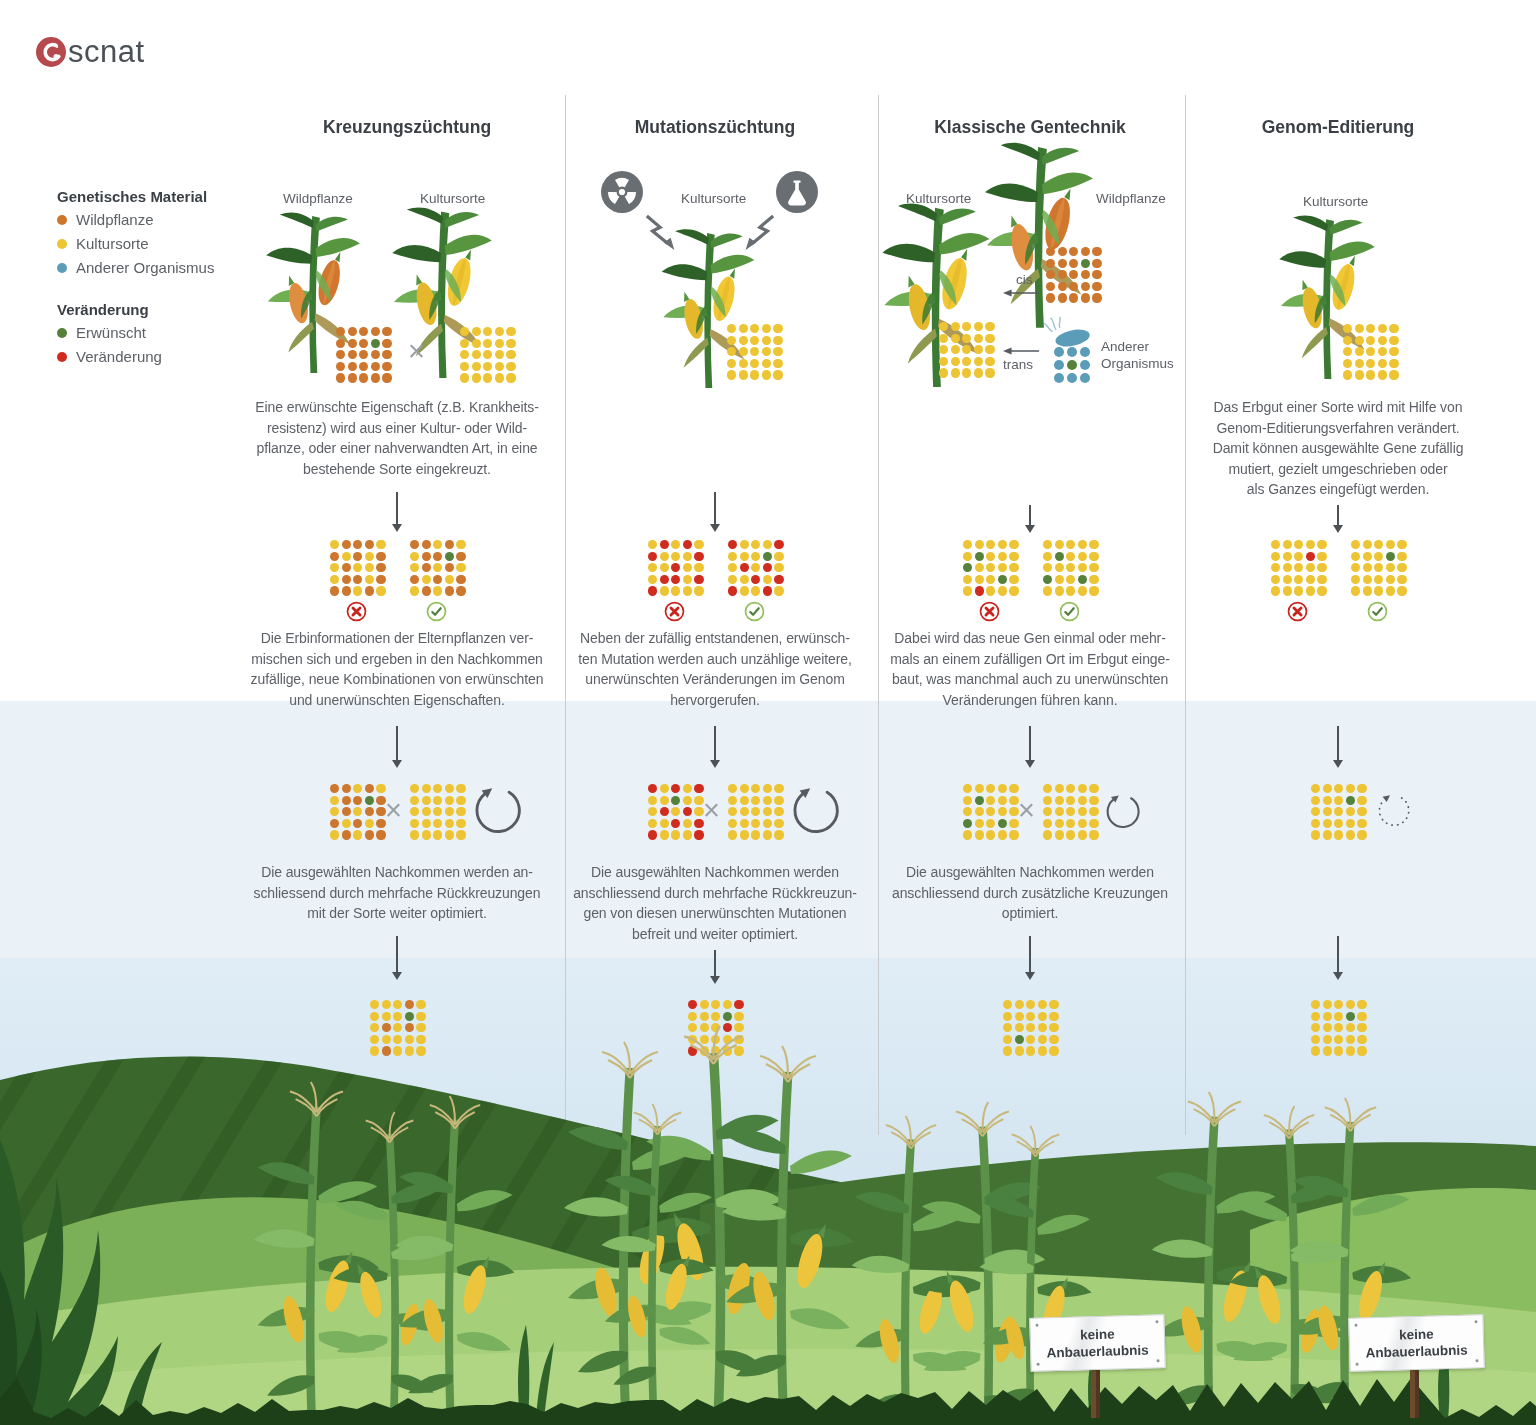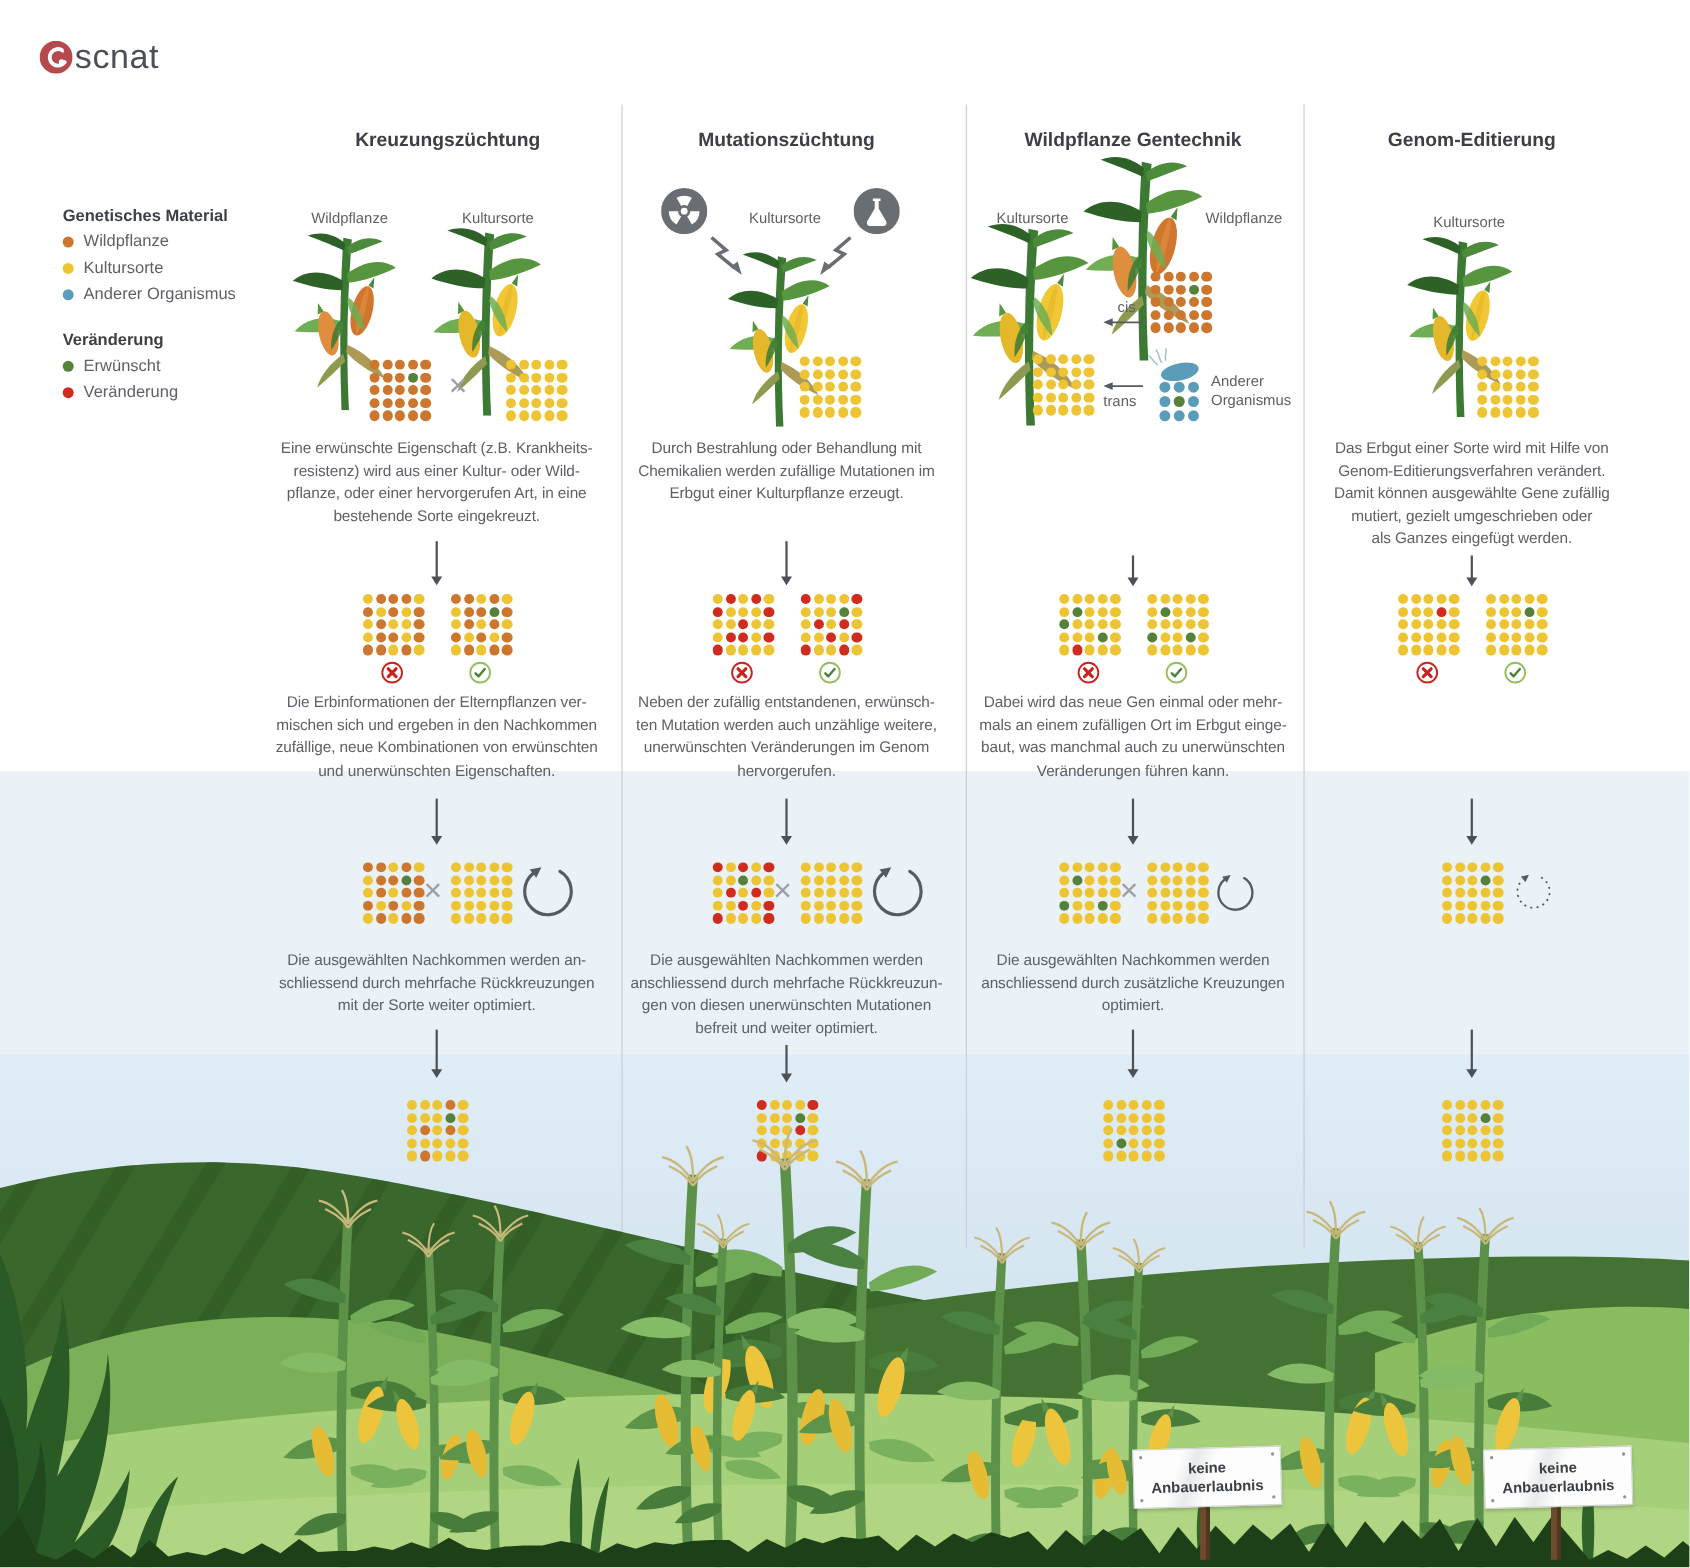--- a/index.html
+++ b/index.html
@@ -83,21 +83,21 @@
       <span>Erwünscht</span>
     </div>
     <div class="legend-item">
       <span class="ldot" style="background: rgb(208, 43, 31);"></span>
       <span>Veränderung</span>
     </div>
   </div>
 
   <h2 class="colhead" style="left:247px">Kreuzungszüchtung</h2>
   <h2 class="colhead" style="left:555px">Mutationszüchtung</h2>
-  <h2 class="colhead" style="left:870px">Wildpflanze Gentechnik</h2>
+  <h2 class="colhead" style="left:870px">Klassische Gentechnik</h2>
   <h2 class="colhead" style="left:1178px">Genom-Editierung</h2>
 
   <span class="plabel" style="left:283px;top:191px">Wildpflanze</span>
   <span class="plabel" style="left:420px;top:191px">Kultursorte</span>
   <div class="plant" style="left:262px;top:211px;width:102px;height:162px">
       <svg viewBox="0 0 110 190" xmlns="http://www.w3.org/2000/svg">
   <path d="M52,190 C50,130 50,70 54,6 L63,8 C58,70 57,130 60,190 Z" fill="#3c7a33"></path>
   <path d="M56,12 C44,2 30,-1 16,4 C32,10 45,15 55,20 Z" fill="#2e6128"></path>
   <path d="M58,16 C70,6 84,4 96,10 C82,15 70,20 59,24 Z" fill="#4c8a3c"></path>
   <path d="M54,52 C34,40 14,40 0,52 C18,58 36,62 53,62 Z" fill="#2e6128"></path>
@@ -191,21 +191,21 @@
       <span class="dot" style="background: rgb(237, 196, 51);"></span>
       <span class="dot" style="background: rgb(237, 196, 51);"></span>
       <span class="dot" style="background: rgb(237, 196, 51);"></span>
       <span class="dot" style="background: rgb(237, 196, 51);"></span>
       <span class="dot" style="background: rgb(237, 196, 51);"></span>
       <span class="dot" style="background: rgb(237, 196, 51);"></span>
       <span class="dot" style="background: rgb(237, 196, 51);"></span>
     </div>
   <p class="desc" style="left:227px;top:397px;width:340px">Eine erwünschte Eigenschaft (z.B. Krankheits-
 resistenz) wird aus einer Kultur- oder Wild-
-pflanze, oder einer hervorgerufen Art, in eine
+pflanze, oder einer nahverwandten Art, in eine
 bestehende Sorte eingekreuzt.</p>
   <div class="varrow" style="left:391px;top:492px;height:40px"></div>
   <div class="grid" style="left: 330px; top: 540px; grid-template-columns: repeat(5, var(--dot));">
       <span class="dot" style="background: rgb(237, 196, 51);"></span>
       <span class="dot" style="background: rgb(204, 118, 46);"></span>
       <span class="dot" style="background: rgb(204, 118, 46);"></span>
       <span class="dot" style="background: rgb(204, 118, 46);"></span>
       <span class="dot" style="background: rgb(237, 196, 51);"></span>
       <span class="dot" style="background: rgb(204, 118, 46);"></span>
       <span class="dot" style="background: rgb(237, 196, 51);"></span>
@@ -438,23 +438,20 @@
       <span class="dot" style="background: rgb(237, 196, 51);"></span>
       <span class="dot" style="background: rgb(237, 196, 51);"></span>
       <span class="dot" style="background: rgb(237, 196, 51);"></span>
       <span class="dot" style="background: rgb(237, 196, 51);"></span>
       <span class="dot" style="background: rgb(237, 196, 51);"></span>
       <span class="dot" style="background: rgb(237, 196, 51);"></span>
       <span class="dot" style="background: rgb(237, 196, 51);"></span>
       <span class="dot" style="background: rgb(237, 196, 51);"></span>
       <span class="dot" style="background: rgb(237, 196, 51);"></span>
     </div>
-  <p class="desc" style="left:545px;top:397px;width:340px">Durch Bestrahlung oder Behandlung mit
-Chemikalien werden zufällige Mutationen im
-Erbgut einer Kulturpflanze erzeugt.</p>
   <div class="varrow" style="left:709px;top:492px;height:40px"></div>
   <div class="grid" style="left: 648px; top: 540px; grid-template-columns: repeat(5, var(--dot));">
       <span class="dot" style="background: rgb(237, 196, 51);"></span>
       <span class="dot" style="background: rgb(208, 43, 31);"></span>
       <span class="dot" style="background: rgb(237, 196, 51);"></span>
       <span class="dot" style="background: rgb(208, 43, 31);"></span>
       <span class="dot" style="background: rgb(237, 196, 51);"></span>
       <span class="dot" style="background: rgb(208, 43, 31);"></span>
       <span class="dot" style="background: rgb(237, 196, 51);"></span>
       <span class="dot" style="background: rgb(237, 196, 51);"></span>

